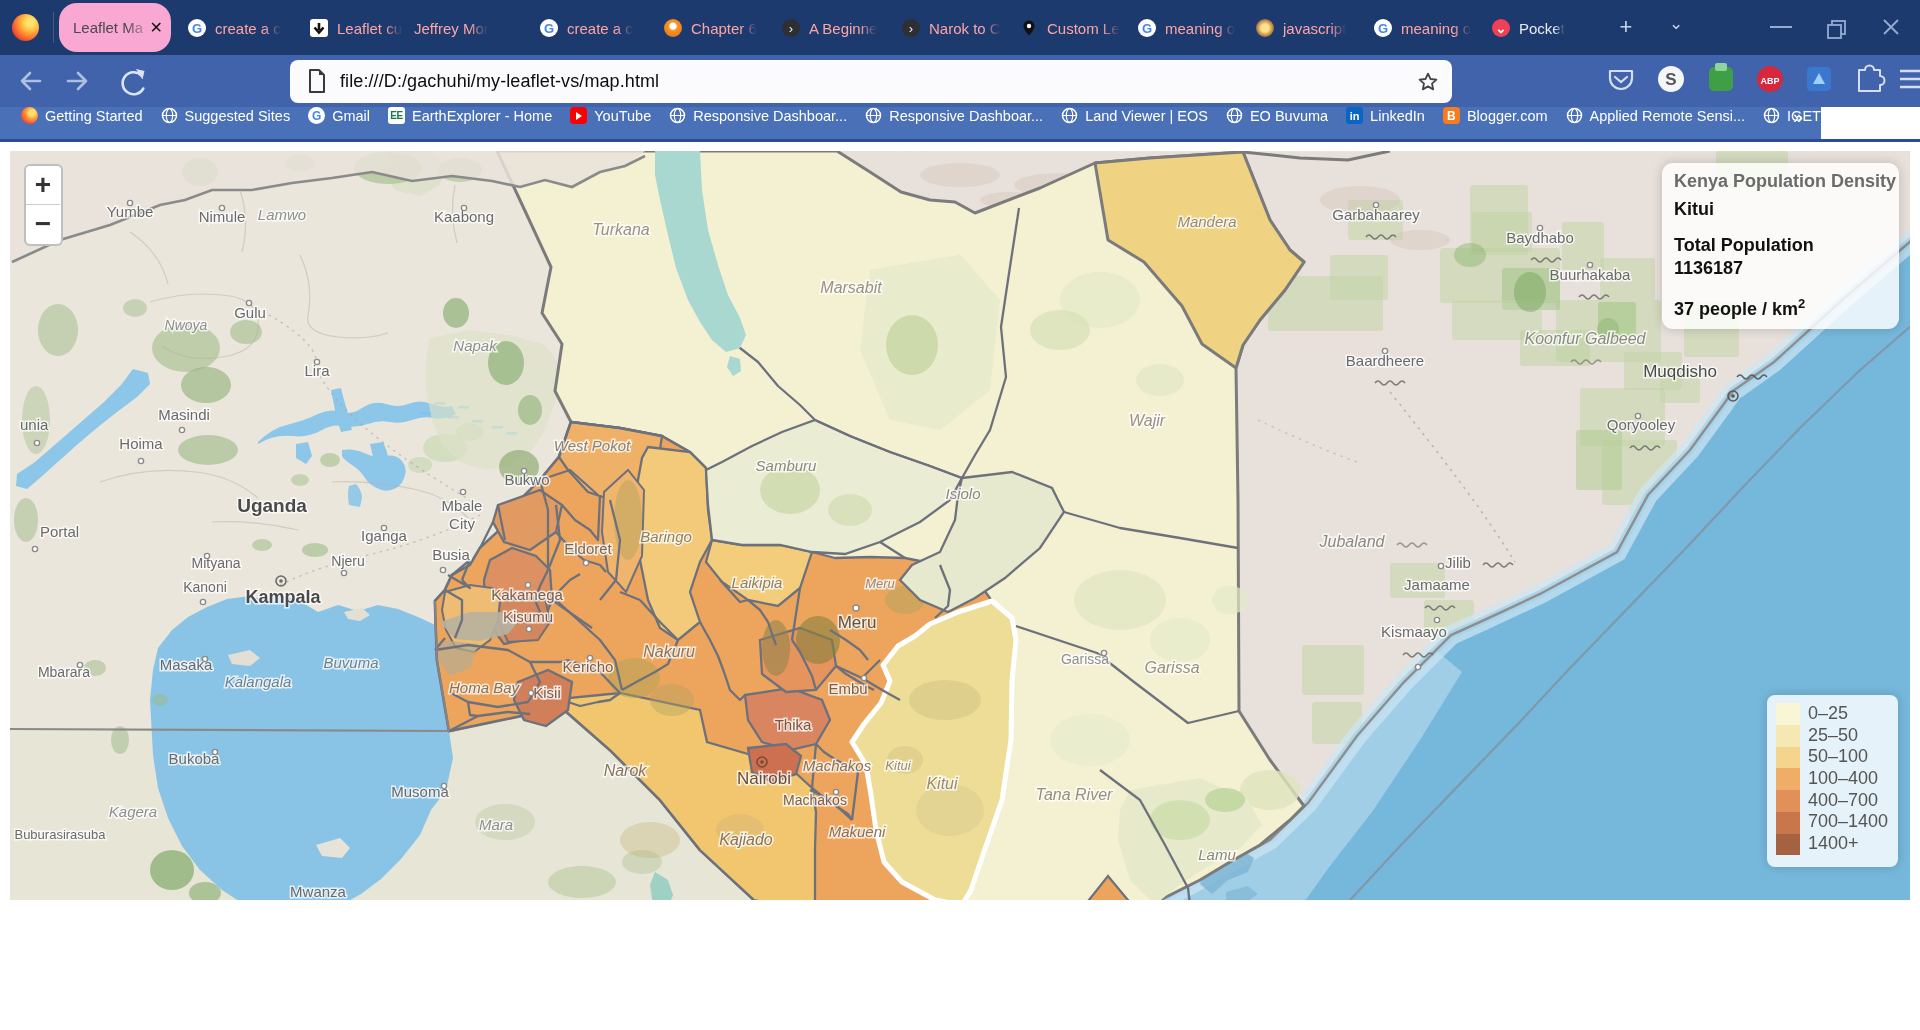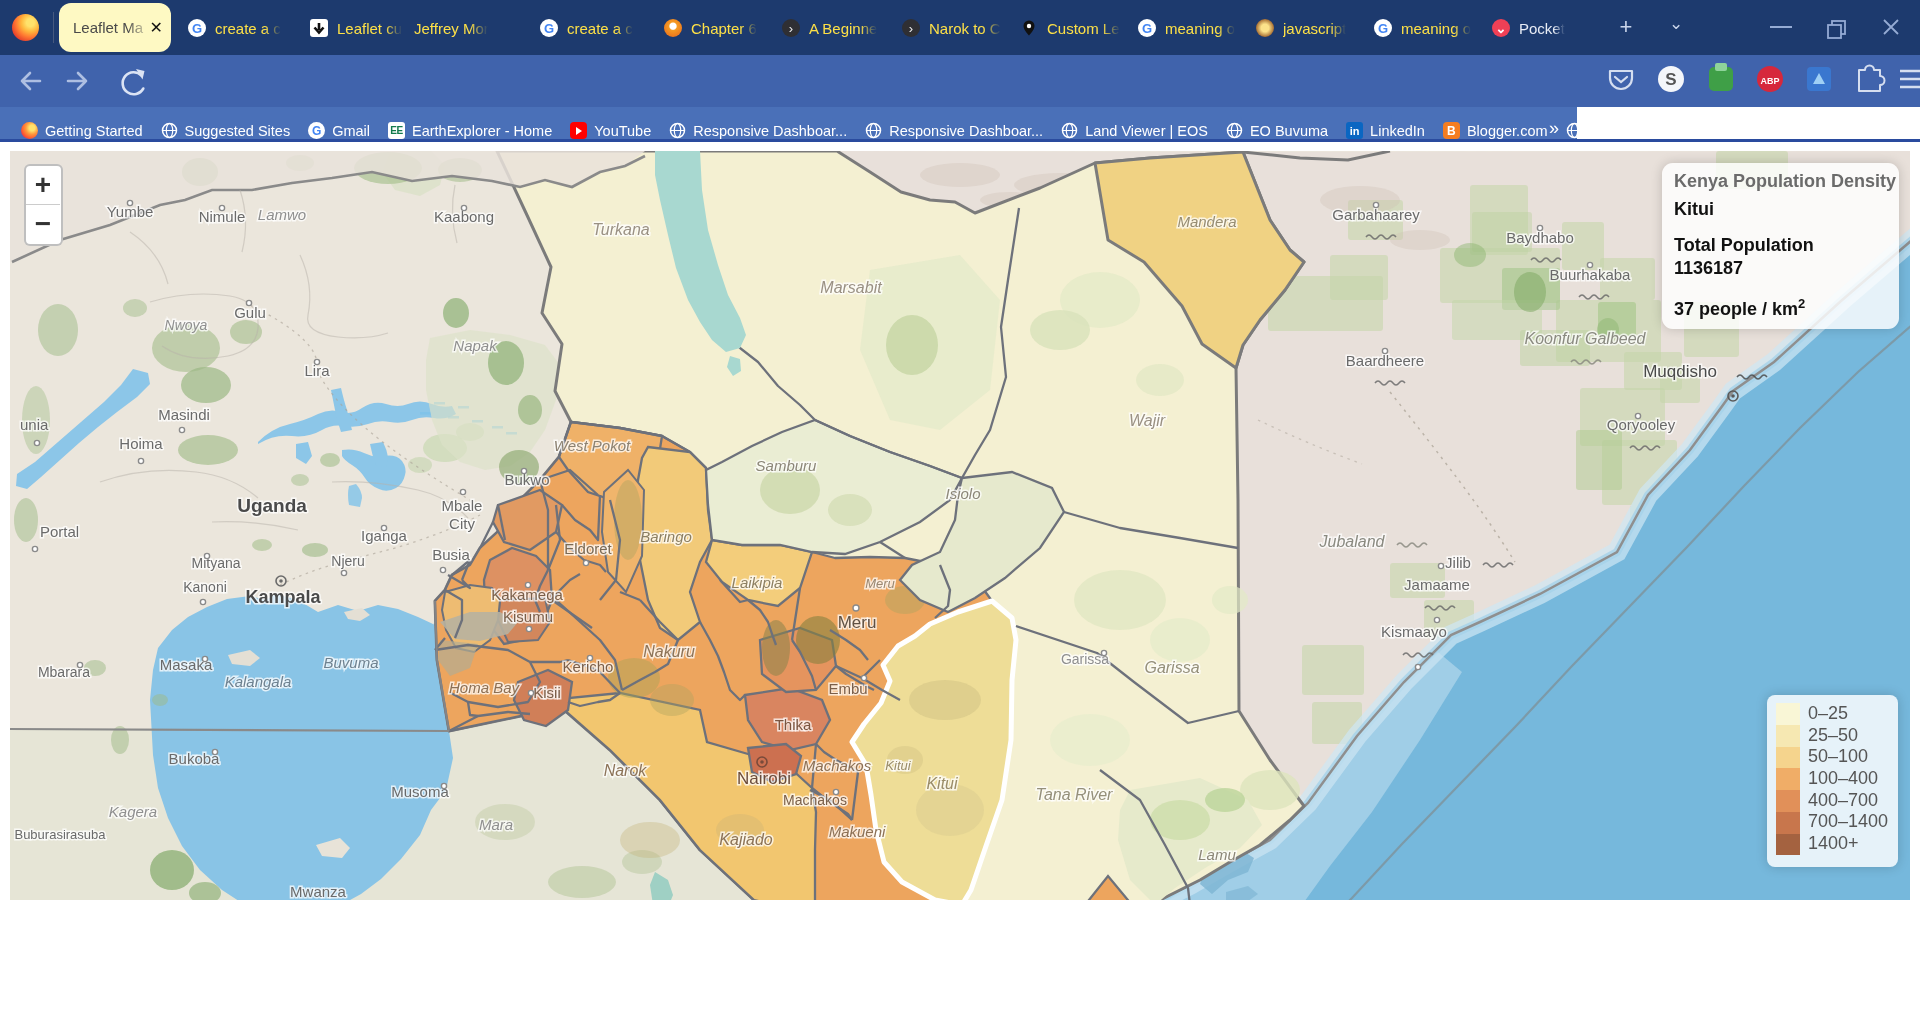--- a/index.html
+++ b/index.html
@@ -1,44 +1,44 @@
 <!DOCTYPE html>
 <html><head><meta charset="utf-8"><title>Leaflet Map</title>
 <style>
 *{margin:0;padding:0;box-sizing:border-box}
 html,body{width:1920px;height:1030px;background:#fff;font-family:"Liberation Sans",sans-serif;overflow:hidden}
 #tabbar{position:absolute;left:0;top:0;width:1920px;height:55px;background:#1d3a6e}
 #fxlogo{position:absolute;left:12px;top:14px;width:27px;height:27px;border-radius:50%;
  background:radial-gradient(circle at 68% 32%, #ffe26b 0 15%, #ffb63c 35%, #ff7a32 55%, #e8452c 75%, #b5007f 100%)}
 #tabsep{position:absolute;left:53px;top:12px;width:1px;height:31px;background:#46597f}
-#activetab{position:absolute;left:59px;top:3px;width:112px;height:49px;background:#fef9c3;border-radius:12px}
+#activetab{position:absolute;left:59px;top:3px;width:112px;height:49px;background:#f9a8d4;border-radius:18px}
 .attxt{position:absolute;left:14px;top:16px;font-size:15px;color:#4a4a4a;white-space:nowrap;width:78px;overflow:hidden;
  -webkit-mask-image:linear-gradient(90deg,#000 70%,transparent)}
 .atx{position:absolute;right:8px;top:15px;font-size:16px;color:#111}
 .itab{position:absolute;top:13px;height:30px;display:flex;align-items:center;gap:9px}
-.tabtxt{font-size:15px;color:#fde047;white-space:nowrap;max-width:74px;overflow:hidden;
+.tabtxt{font-size:15px;color:#fca5a5;white-space:nowrap;max-width:74px;overflow:hidden;
  -webkit-mask-image:linear-gradient(90deg,#000 75%,transparent)}
 .pktxt{color:#e8ecf5}
 .ic{width:18px;height:18px;flex:none;display:flex;align-items:center;justify-content:center;border-radius:50%;font-size:12px}
 .icg{background:#fff;color:#4285f4;font-weight:bold;font-size:13px}
 .icdl{background:#fff;border-radius:3px;color:#111;font-weight:bold;font-size:15px}
 .icor{background:radial-gradient(circle at 50% 40%, #fff 0 22%, #f59a23 30%, #e8641a 100%)}
 .icdk{background:#2f2f33;color:#eee;font-size:13px}
 .icbr{background:radial-gradient(circle at 50% 50%, #fce28a 0 30%, #9c5f28 75%)}
 .icpk{background:#ef4056;color:#fff;font-weight:bold;font-size:13px}
 .newtab{position:absolute;left:1612px;top:13px;width:28px;height:28px;color:#c9d4ea;font-size:22px;text-align:center;line-height:27px}
 .tabdd{position:absolute;left:1662px;top:11px;width:28px;height:28px;color:#c9d4ea;font-size:17px;text-align:center;line-height:26px}
 #winbtns{position:absolute;right:0;top:0}
 #toolbar{position:absolute;left:0;top:55px;width:1920px;height:52px;background:#4063ac}
 #navicons{position:absolute;left:0;top:0}
 #urlbar{position:absolute;left:290px;top:4.5px;width:1162px;height:43px;background:#fbfbfd;border-radius:8px;display:flex;align-items:center}
 #urltext{font-size:18px;color:#0c0c0d;letter-spacing:0.1px}
 #urlstar{position:absolute;right:12px;top:10px}
 #tbicons{position:absolute;left:1600px;top:0;width:330px;height:52px}
-#bookmarks{position:absolute;left:0;top:107px;width:1577px;height:32px;background:#4a70b8;display:flex;align-items:flex-end;padding-left:21px;gap:18px}
+#bookmarks{position:absolute;left:0;top:107px;width:1821px;height:32px;background:#4a70b8;display:flex;align-items:flex-start;padding-left:21px;gap:18px}
 .bm{display:flex;align-items:center;gap:7px;color:#fff;font-size:14.5px;white-space:nowrap}
 .bic{width:17px;height:17px;flex:none;display:flex;align-items:center;justify-content:center;border-radius:3px;font-size:11px}
 .bfx{border-radius:50%;background:radial-gradient(circle at 65% 35%, #ffe26b 0 18%, #ff9a3c 40%, #ff5c30 65%, #b5007f 100%)}
 .bg{background:#fff;border-radius:50%;color:#4285f4;font-weight:bold;font-size:12px}
 .bee{background:#fff;color:#137a4d;font-weight:bold;font-size:10px;letter-spacing:-0.5px}
 .byt{background:#f00;border-radius:4px}
 .byt span{display:block;width:0;height:0;border-left:6px solid #fff;border-top:4px solid transparent;border-bottom:4px solid transparent;margin:0 auto}
 .bin{background:#0a66c2;color:#fff;font-weight:bold;font-size:11px}
 .bbl{background:#f57d20;color:#fff;font-weight:bold;font-size:12px;border-radius:4px}
 .bmmore{position:absolute;right:18px;color:#fff;font-size:18px}
@@ -139,20 +139,30 @@
       <span class="atx">✕</span>
     </div>
 </div>
 <div id="toolbar">
   <svg id="navicons" width="260" height="52" viewBox="0 0 260 52">
     <path d="M22,26 h18 M22,26 l8,-8 M22,26 l8,8" stroke="#aebfe2" stroke-width="2.6" fill="none" stroke-linecap="round" stroke-linejoin="round"></path>
     <path d="M86,26 h-18 M86,26 l-8,-8 M86,26 l-8,8" stroke="#aebfe2" stroke-width="2.6" fill="none" stroke-linecap="round" stroke-linejoin="round"></path>
     <path d="M141.5,20.5 a11,11 0 1 0 1.8,13" stroke="#dbe3f4" stroke-width="2.6" fill="none" stroke-linecap="round"></path>
     <path d="M136,14 l8.5,2 -2,8.5 z" fill="#dbe3f4"></path>
   </svg>
+  <div id="urlbar">
+    <svg width="22" height="26" viewBox="0 0 22 26" style="margin:0 12px 0 16px;flex:none">
+      <path d="M4,2 h9 l5,5 v17 h-14 z" fill="none" stroke="#3a3a3a" stroke-width="2" stroke-linejoin="round"></path>
+      <path d="M13,2 l0,5 l5,0 z" fill="#3a3a3a"></path>
+    </svg>
+    <span id="urltext">file:///D:/gachuhi/my-leaflet-vs/map.html</span>
+    <svg id="urlstar" width="24" height="24" viewBox="0 0 24 24">
+      <path d="M12 3.6 l2.5 5.4 5.9 0.6 -4.4 4 1.2 5.8 -5.2 -3 -5.2 3 1.2 -5.8 -4.4 -4 5.9 -0.6 z" fill="none" stroke="#444" stroke-width="1.8" stroke-linejoin="round"></path>
+    </svg>
+  </div>
   <div id="tbicons">
     <svg width="330" height="52" viewBox="1600 55 330 52">
       <g stroke="#d5def0" fill="none" stroke-width="2.2">
         <path d="M1610,71 h22 v7 a11,11 0 0 1 -22,0 z" stroke-linejoin="round"></path>
         <path d="M1615,77 l6,5 6,-5" stroke-linecap="round"></path>
       </g>
       <circle cx="1671" cy="79" r="13" fill="#f4f6fa"></circle>
         <text x="1671" y="85" text-anchor="middle" style="font:bold 17px Liberation Sans" fill="#555">S</text>
       <rect x="1709" y="67" width="24" height="24" rx="5" fill="#3f9f47"></rect>
         <rect x="1715" y="63" width="12" height="8" rx="2" fill="#8fd49a"></rect>

